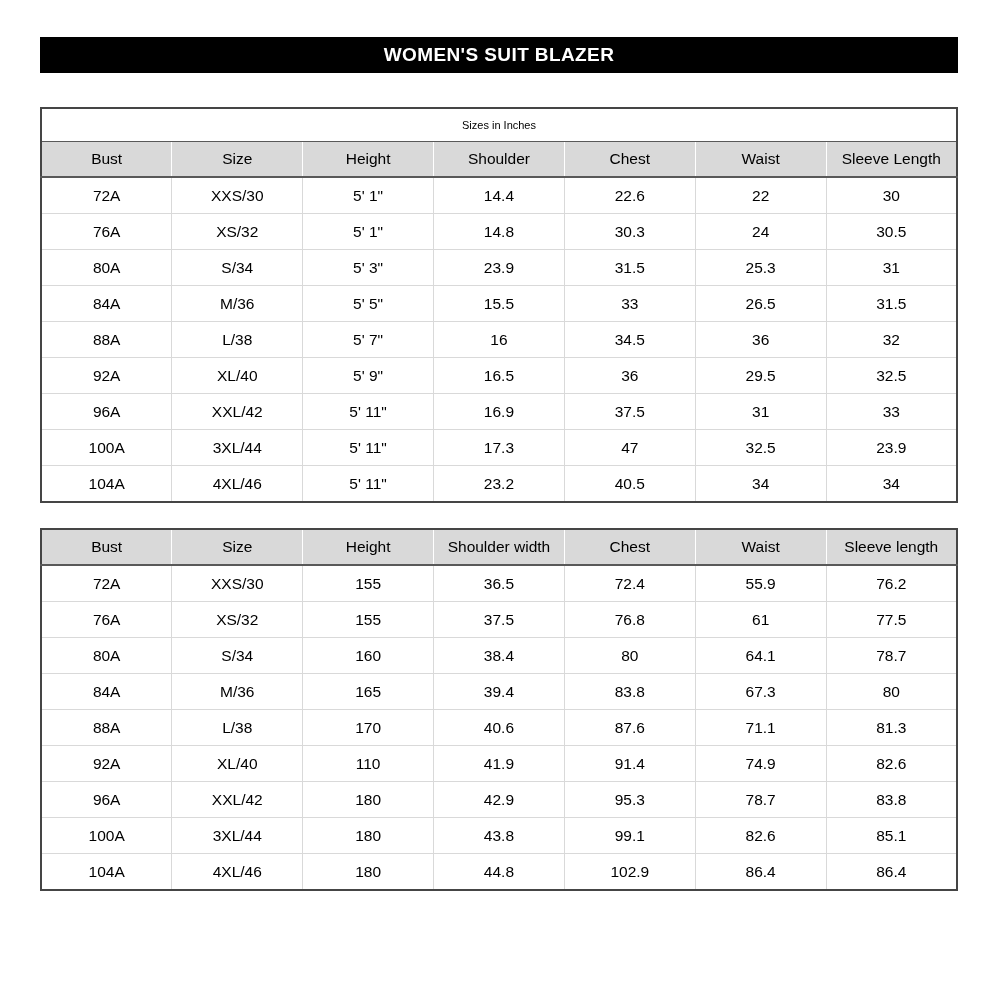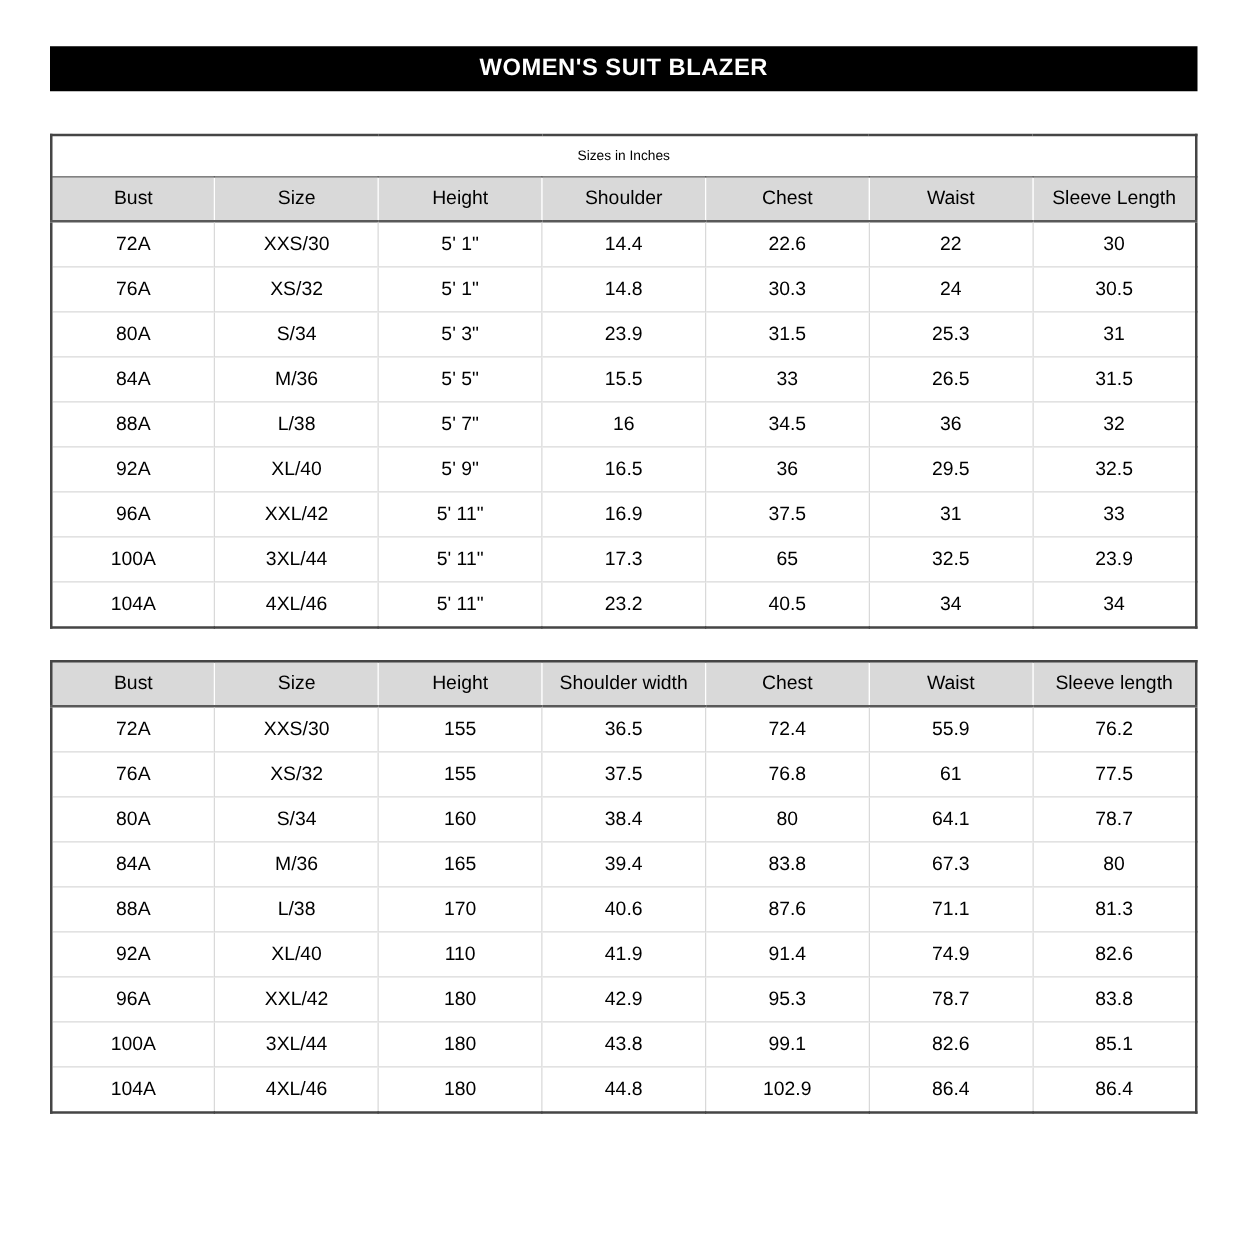--- a/index.html
+++ b/index.html
@@ -160,21 +160,21 @@
           <td>16.9</td>
           <td>37.5</td>
           <td>31</td>
           <td>33</td>
         </tr>
         <tr>
           <td>100A</td>
           <td>3XL/44</td>
           <td>5' 11"</td>
           <td>17.3</td>
-          <td>65</td>
+          <td>47</td>
           <td>32.5</td>
           <td>23.9</td>
         </tr>
         <tr>
           <td>104A</td>
           <td>4XL/46</td>
           <td>5' 11"</td>
           <td>23.2</td>
           <td>40.5</td>
           <td>34</td>

